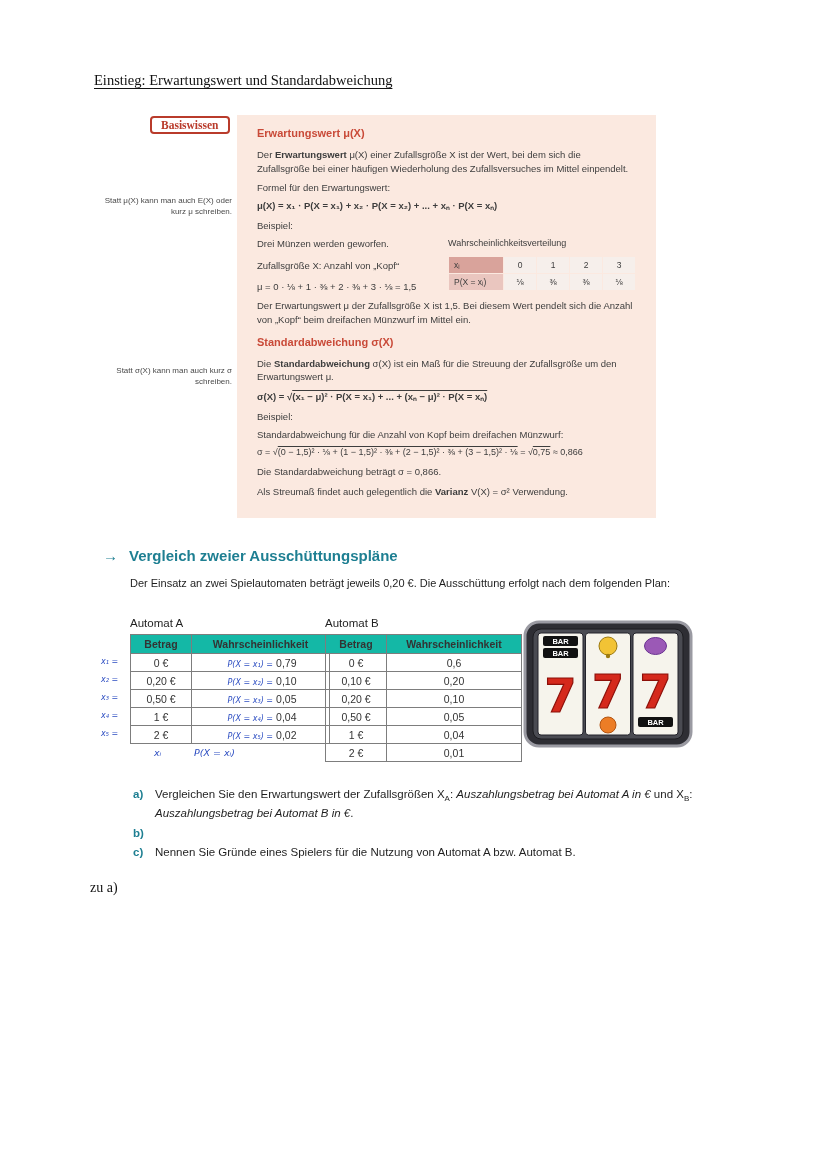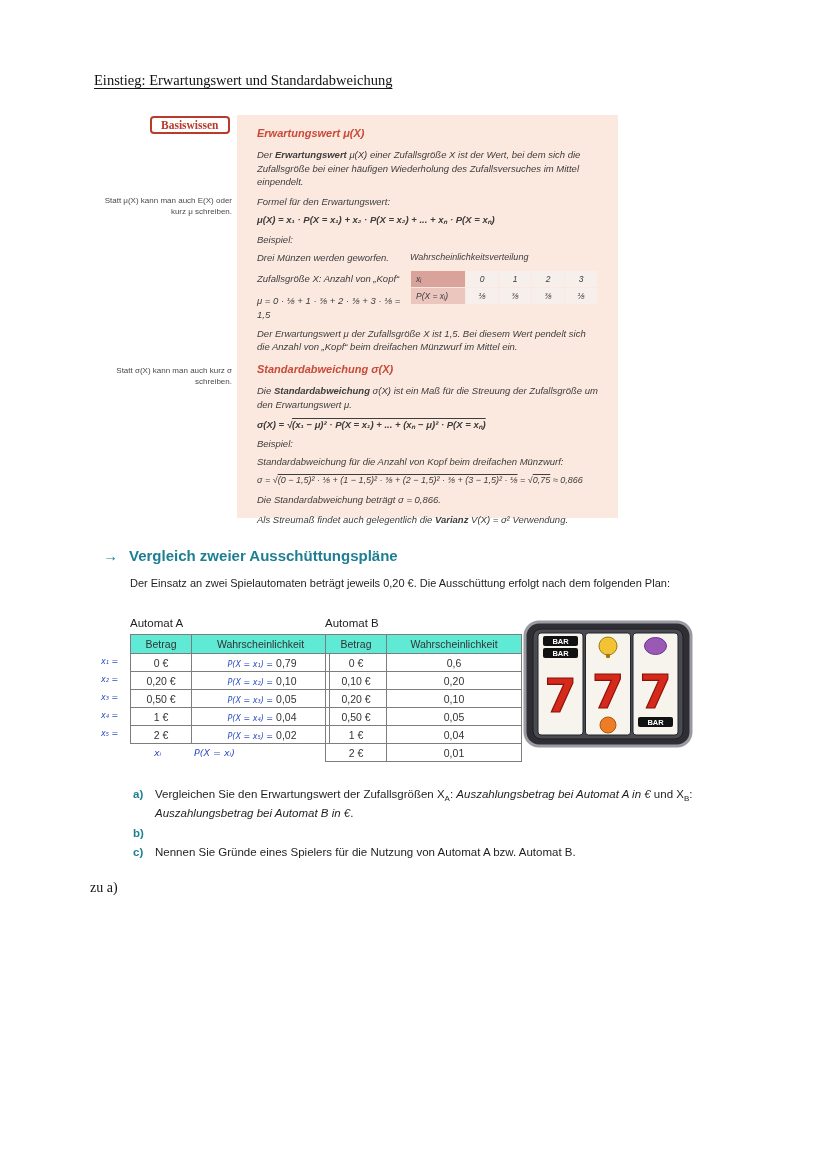--- a/index.html
+++ b/index.html
@@ -31,25 +31,25 @@
   .margin-note {
     position: absolute; left: 90px; width: 142px;
     font-size: 8px; line-height: 1.35; color: #4a4a4a;
     text-align: right;
   }
   .margin-note.n1 { top: 196px; }
   .margin-note.n2 { top: 366px; }
   
   .info-box {
     position: absolute; left: 237px; top: 115px;
-    width: 381px; height: 403px;
+    width: 419px; height: 403px;
     background: #fbe9e0;
     box-sizing: border-box;
     padding: 11px 20px 8px 20px;
-    font-size: 9.5px; line-height: 1.45; color: #3d3d3d; font-style: italic;
+    font-size: 9.5px; line-height: 1.45; color: #3d3d3d;
   }
   .info-box p { margin: 0 0 6px 0; }
   .red-head {
     color: #c94a38; font-size: 11px; font-weight: 600;
     margin: 0 0 6px 0;
   }
   .red-head.second { margin-top: 4px; }
   .formula { font-weight: bold; margin: 0 0 8px 0; }
   .example-row { display: flex; margin: 0 0 5px 0; }
   .example-left { width: 210px; }
@@ -78,21 +78,21 @@
     position: absolute; left: 130px; top: 575px; width: 565px;
     font-size: 11px; line-height: 1.5; color: #1f1f1f;
   }
   .automat { position: absolute; top: 617px; }
   .automat.a { left: 130px; }
   .automat.b { left: 325px; }
   .automat-title { font-size: 11.5px; margin: 0 0 5px 0; color: #1f1f1f; }
   .pay-table { border-collapse: collapse; font-size: 10.5px; color: #333; }
   .pay-table th, .pay-table td { border: 0.8px solid #7d7d7d; }
   .pay-table th {
-    background: #5eead4; font-weight: 400; padding: 3px 4px; white-space: nowrap;
+    background: #14b8a6; font-weight: 700; padding: 3px 4px; white-space: nowrap;
   }
   .pay-table td { padding: 1.5px 4px; text-align: center; height: 14px; }
   .pay-table td.betrag { width: 52px; position: relative; }
   .pay-table td.prob { width: 126px; }
   .pay-table td.prob-a { text-align: center; padding-left: 7px; }
   .hw {
     color: #2d4ec2; font-style: italic; font-size: 8px;
     font-family: "DejaVu Sans", sans-serif;
   }
   .hw-outside { position: absolute; left: -30px; top: 3px; white-space: nowrap; }

